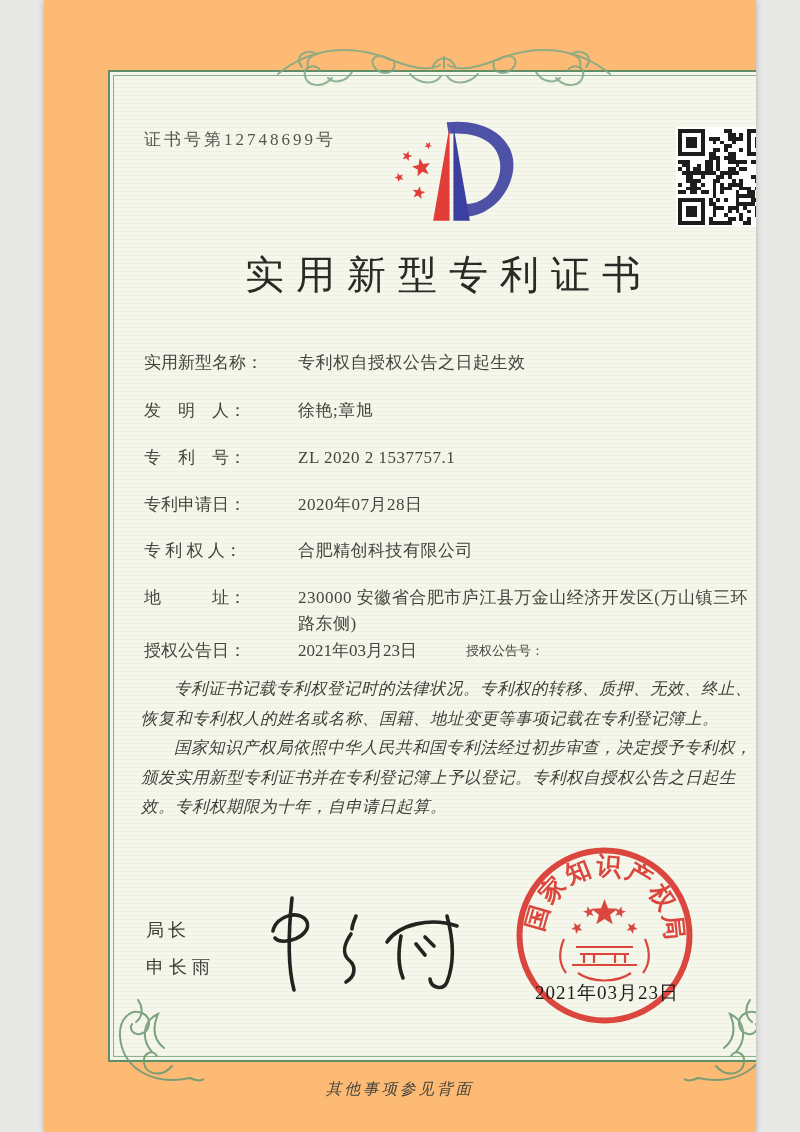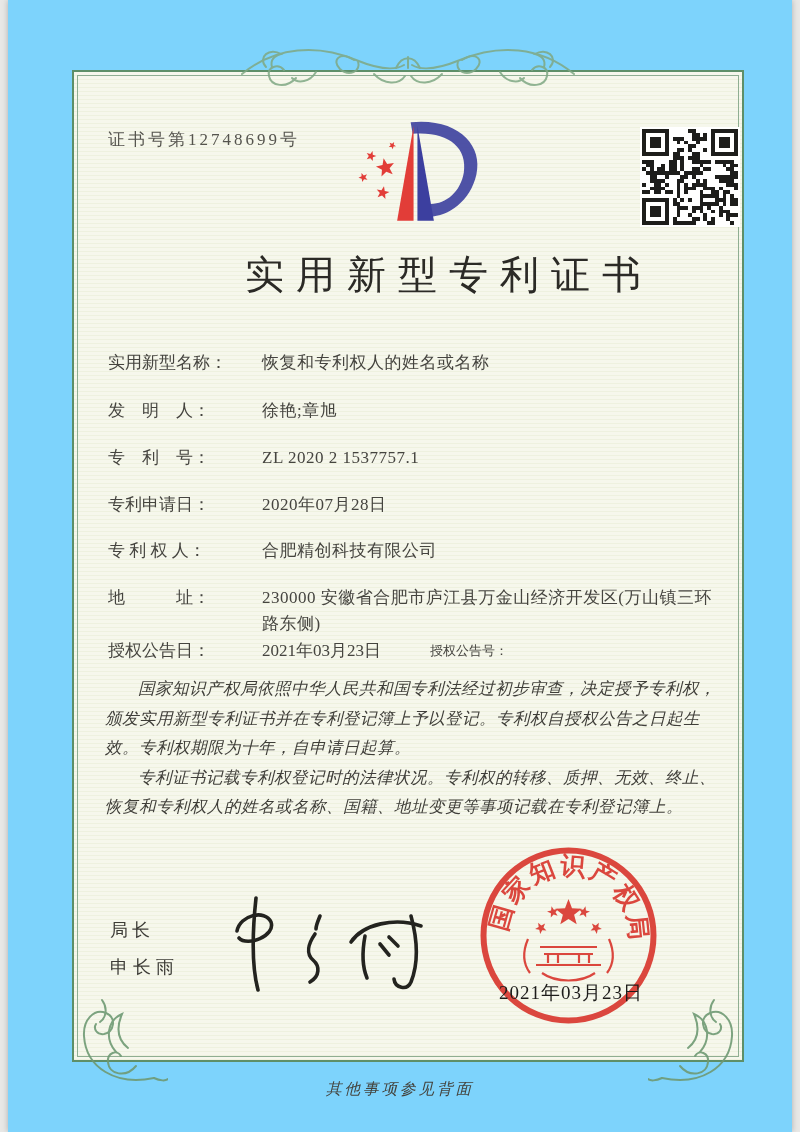--- a/index.html
+++ b/index.html
@@ -1,19 +1,19 @@
 <!DOCTYPE html>
 <html><head>
 <meta charset="utf-8">
 <style>
   * { margin:0; padding:0; box-sizing:border-box; }
   body { background:#e8e8e6; font-family:"Liberation Serif","DejaVu Serif",serif; }
   .page {
-    position:relative; width:784px; height:1132px; margin:0 auto;
-    background:#7dd3fc; overflow:hidden;
+    position:relative; width:712px; height:1132px; margin:0 auto;
+    background:#fdba74; overflow:hidden;
     box-shadow:0 0 6px rgba(0,0,0,.25);
   }
   
   .frame {
     position:absolute; left:64px; top:70px; width:672px; height:992px;
     border:2.5px solid #5e8f68;
     background:repeating-linear-gradient(180deg,#f6f7ec 0px,#f6f7ec 3px,#eef1df 3px,#eef1df 4px);
   }
   .frame-inner {
     position:absolute; left:3px; top:3px; right:3px; bottom:3px;
@@ -121,21 +121,21 @@
         <path d="M0,18h7v7h-7z M1,19v5h5v-5z M2,20h3v3h-3z" fill-rule="evenodd"></path>
       </g>
     </svg>
   </div>
 
   <div class="title">实用新型专利证书</div>
 
   <div class="fields">
     <div class="frow" style="top:350px">
       <span class="flabel">实用新型名称：</span>
-      <span class="fvalue">恢复和专利权人的姓名或名称</span>
+      <span class="fvalue">专利权自授权公告之日起生效</span>
     </div>
     <div class="frow" style="top:398px">
       <span class="flabel">发　明　人：</span>
       <span class="fvalue">徐艳;章旭</span>
     </div>
     <div class="frow" style="top:445px">
       <span class="flabel">专　利　号：</span>
       <span class="fvalue">ZL 2020 2 1537757.1</span>
     </div>
     <div class="frow" style="top:492px">
@@ -153,22 +153,22 @@
     <div class="frow" style="top:638px">
       <span class="flabel">授权公告日：</span>
       <span>2021年03月23日</span>
       <span class="grant2">
         <span class="flabel">授权公告号：</span>
       </span>
     </div>
   </div>
 
   <div class="paras">
+    <p>专利证书记载专利权登记时的法律状况。专利权的转移、质押、无效、终止、恢复和专利权人的姓名或名称、国籍、地址变更等事项记载在专利登记簿上。</p>
     <p>国家知识产权局依照中华人民共和国专利法经过初步审查，决定授予专利权，颁发实用新型专利证书并在专利登记簿上予以登记。专利权自授权公告之日起生效。专利权期限为十年，自申请日起算。</p>
-    <p>专利证书记载专利权登记时的法律状况。专利权的转移、质押、无效、终止、恢复和专利权人的姓名或名称、国籍、地址变更等事项记载在专利登记簿上。</p>
   </div>
 
   <div class="signer-title">局长</div>
   <div class="signer-name">申长雨</div>
 
   <svg class="signature" viewBox="0 0 215 108">
     <g stroke="#23231f" stroke-width="3.6" fill="none" stroke-linecap="round" stroke-linejoin="round">
       <path d="M14,45 C17,29 42,23 48,36 C53,50 24,61 16,52"></path>
       <path d="M33,12 C30,40 28,78 35,104"></path>
       <path d="M97,30 C95,35 93,39 93,43"></path>

